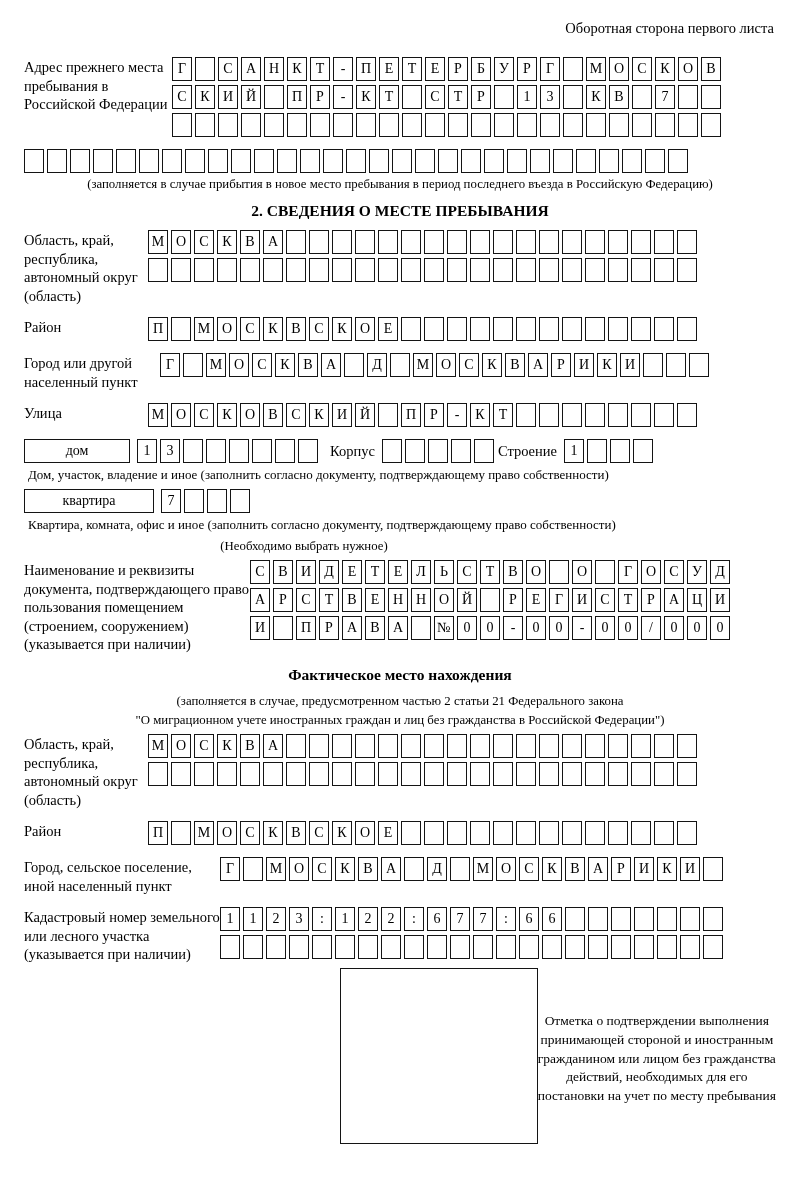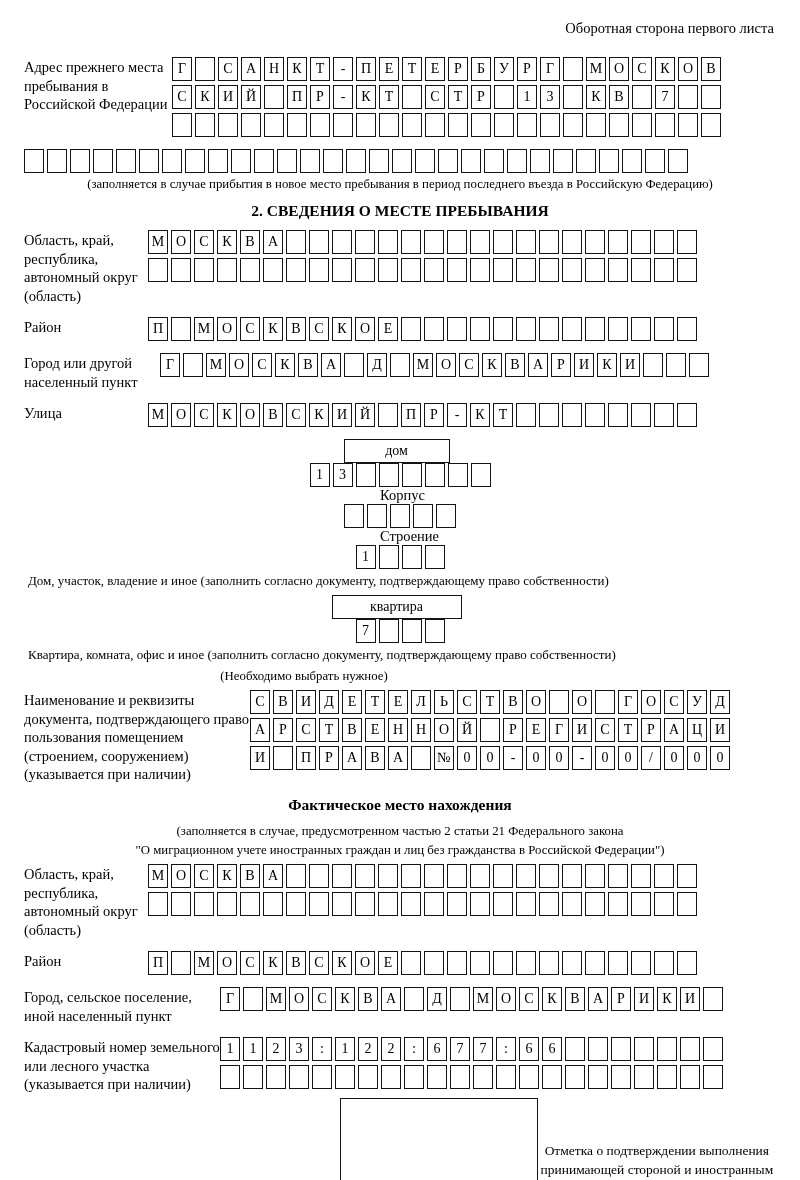--- a/index.html
+++ b/index.html
@@ -15,21 +15,21 @@
   .w226{width:226px;}
   .cellcol{display:flex;flex-direction:column;gap:4px;}
   .cells-row{display:flex;gap:3px;}
   .cell{width:18px;height:22px;border:1.6px solid #141414;display:flex;align-items:center;justify-content:center;
         font-size:14px;line-height:22px;flex:none;background:#fff;}
   .note-center{font-size:12.8px;text-align:center;margin:4px 0 6px 0;}
   .note-left{font-size:13px;margin:3px 0 6px 4px;}
   .h-title{font-weight:bold;font-size:15.5px;text-align:center;margin:10px 0 10px 0;}
   .label-box{border:1.6px solid #141414;height:22px;display:flex;align-items:center;justify-content:center;
              font-size:14px;flex:none;background:#fff;}
-  .inline-row{display:flex;align-items:center;margin-bottom:4px;flex-direction:column;}
+  .inline-row{display:flex;align-items:center;margin-bottom:4px;}
   .inline-lab{font-size:14.5px;flex:none;}
   .checkbox{width:19px;height:23px;border:1.6px solid #141414;display:flex;align-items:center;justify-content:center;
             font-size:14px;flex:none;background:#fff;}
   .stamp-wrap{width:436px;margin-left:auto;margin-top:-8px;display:flex;flex-direction:row;align-items:center;}
   .stamp-box{width:358px;height:174px;border:1.7px solid #141414;background:#fff;}
   .stamp-caption{font-size:13.5px;line-height:1.38;text-align:center;margin-top:6px;width:436px;}
   .mt6{}
 </style>
 </head>
 <body>
@@ -317,21 +317,21 @@
         <span class="cell"></span>
       </div>
     <span class="inline-lab" style="margin:0 7px 0 12px;">Корпус</span>
     <div class="cells-row">
         <span class="cell"></span>
         <span class="cell"></span>
         <span class="cell"></span>
         <span class="cell"></span>
         <span class="cell"></span>
       </div>
-    <span class="inline-lab" style="margin:0 7px 0 26px;">Строение</span>
+    <span class="inline-lab" style="margin:0 7px 0 4px;">Строение</span>
     <div class="cells-row">
         <span class="cell">1</span>
         <span class="cell"></span>
         <span class="cell"></span>
         <span class="cell"></span>
       </div>
   </div>
   <div class="note-left">Дом, участок, владение и иное (заполнить согласно документу, подтверждающему право собственности)</div>
 
   <div class="inline-row">

